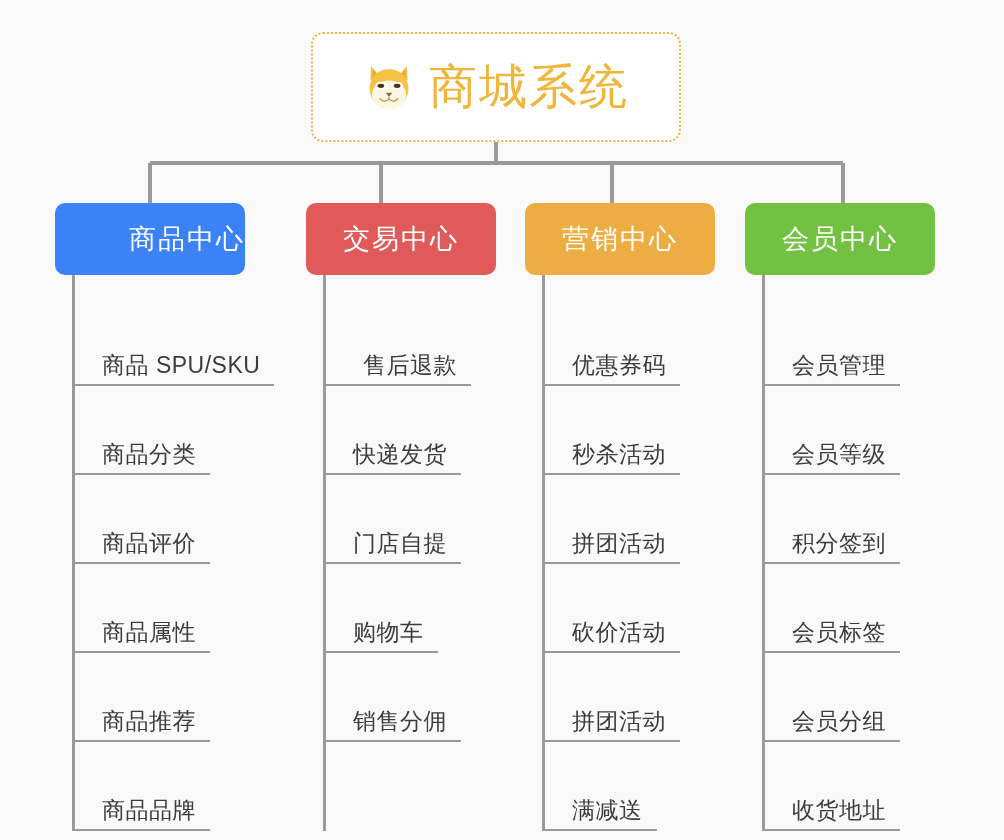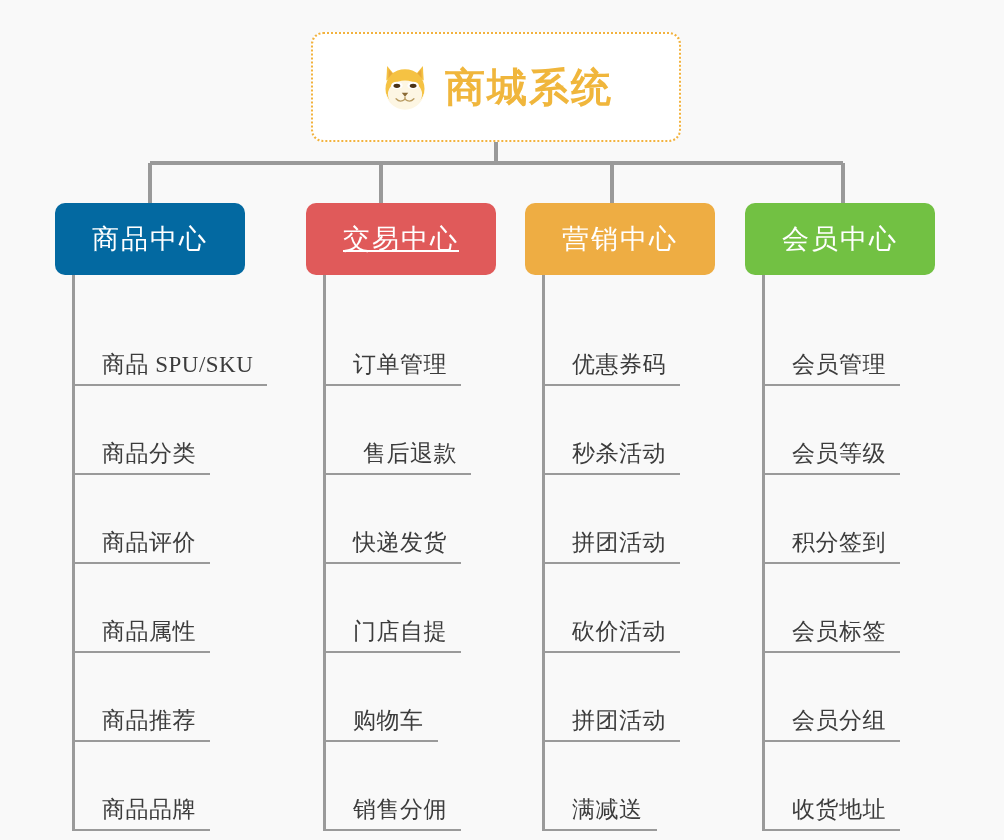--- a/index.html
+++ b/index.html
@@ -34,26 +34,25 @@
     justify-content: center;
     gap: 14px;
   }
   #root-node .shiba {
     width: 52px;
     height: 52px;
     flex: 0 0 auto;
     display: block;
   }
   #root-title {
-    font-size: 40px;
+    font-size: 48px;
     color: #f0b63c;
     letter-spacing: 2px;
     line-height: 1;
     white-space: nowrap;
-    font-weight: bold;
   }
 
   
   #connectors {
     position: absolute;
     left: 0;
     top: 0;
     width: 1004px;
     height: 840px;
     pointer-events: none;
@@ -106,21 +105,20 @@
     display: inline-block;
     padding: 0 14px 6px 30px;
     border-bottom: 2px solid #9a9a9a;
   }
   .leaf-label {
     font-size: 23px;
     color: #3c3c3c;
     line-height: 1.15;
     white-space: nowrap;
     letter-spacing: 0.5px;
-    font-family: Liberation Serif, serif;
   }
 </style>
 </head>
 <body>
 
 <div id="stage" style="background: rgb(249, 249, 249);">
 
   <div id="root-node" style="border-color: rgb(242, 178, 62); background: rgb(255, 255, 255);">
     <svg class="shiba" viewBox="0 0 64 64">
       <path d="M10 6 L9 24 L20 18 Z" fill="#f5c243"></path>
@@ -148,21 +146,21 @@
 
     <line x1="150" y1="163" x2="843" y2="163" stroke="#9a9a9a" stroke-width="4"></line>
 
     <line x1="150" y1="163" x2="150" y2="205" stroke="#9a9a9a" stroke-width="4"></line>
     <line x1="381" y1="163" x2="381" y2="205" stroke="#9a9a9a" stroke-width="4"></line>
     <line x1="612" y1="163" x2="612" y2="205" stroke="#9a9a9a" stroke-width="4"></line>
     <line x1="843" y1="163" x2="843" y2="205" stroke="#9a9a9a" stroke-width="4"></line>
   </svg>
 
   <div class="column" style="left:55px;">
-    <div class="cat-box" style="background: #0369a1;">
+    <div class="cat-box" style="background: #3b82f6; justify-content: flex-end;">
       <span>商品中心</span>
     </div>
     <div class="leaf-list">
       <div class="leaf-stem" style="background: rgb(154, 154, 154); height: 556px;"></div>
       <div class="leaf-item">
           <div class="leaf-inner" style="border-bottom-color: rgb(154, 154, 154);"><span class="leaf-label">商品 SPU/SKU</span></div>
         </div>
       <div class="leaf-item">
           <div class="leaf-inner" style="border-bottom-color: rgb(154, 154, 154);"><span class="leaf-label">商品分类</span></div>
         </div>
@@ -175,28 +173,25 @@
       <div class="leaf-item">
           <div class="leaf-inner" style="border-bottom-color: rgb(154, 154, 154);"><span class="leaf-label">商品推荐</span></div>
         </div>
       <div class="leaf-item">
           <div class="leaf-inner" style="border-bottom-color: rgb(154, 154, 154);"><span class="leaf-label">商品品牌</span></div>
         </div>
     </div>
   </div>
 
   <div class="column" style="left:306px;">
-    <div class="cat-box" style="background: rgb(224, 90, 90); text-decoration: underline;">
+    <div class="cat-box" style="background: rgb(224, 90, 90);">
       <span>交易中心</span>
     </div>
     <div class="leaf-list">
       <div class="leaf-stem" style="background: rgb(154, 154, 154); height: 556px;"></div>
-      <div class="leaf-item">
-          <div class="leaf-inner" style="border-bottom-color: rgb(154, 154, 154);"><span class="leaf-label">订单管理</span></div>
-        </div>
       <div class="leaf-item">
           <div class="leaf-inner" style="border-bottom-color: rgb(154, 154, 154); padding-left: 40px;"><span class="leaf-label">售后退款</span></div>
         </div>
       <div class="leaf-item">
           <div class="leaf-inner" style="border-bottom-color: rgb(154, 154, 154);"><span class="leaf-label">快递发货</span></div>
         </div>
       <div class="leaf-item">
           <div class="leaf-inner" style="border-bottom-color: rgb(154, 154, 154); text-align: center;"><span class="leaf-label">门店自提</span></div>
         </div>
       <div class="leaf-item">

